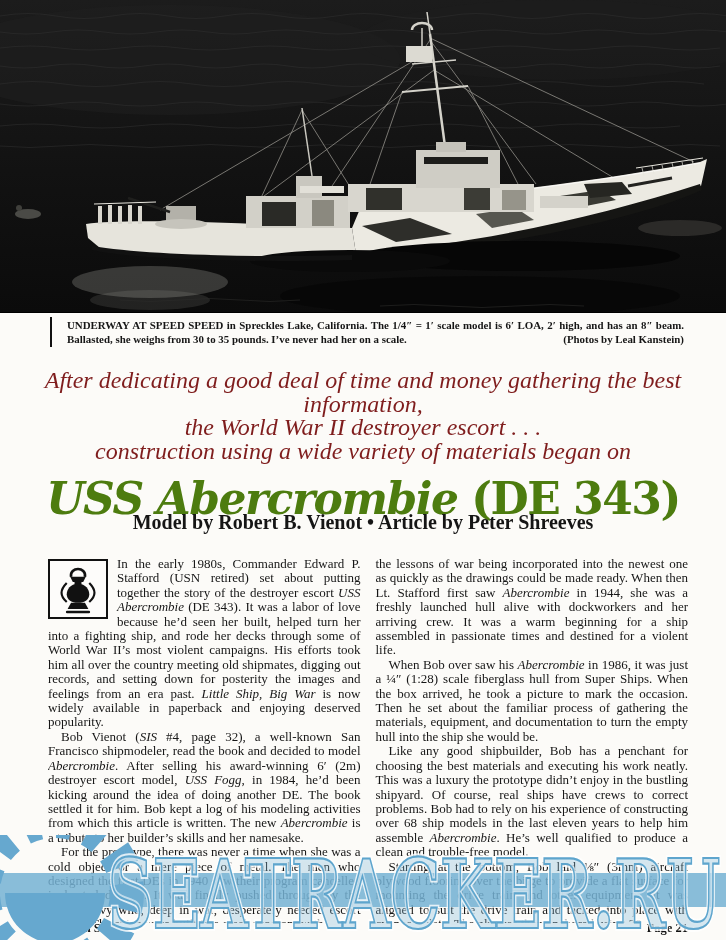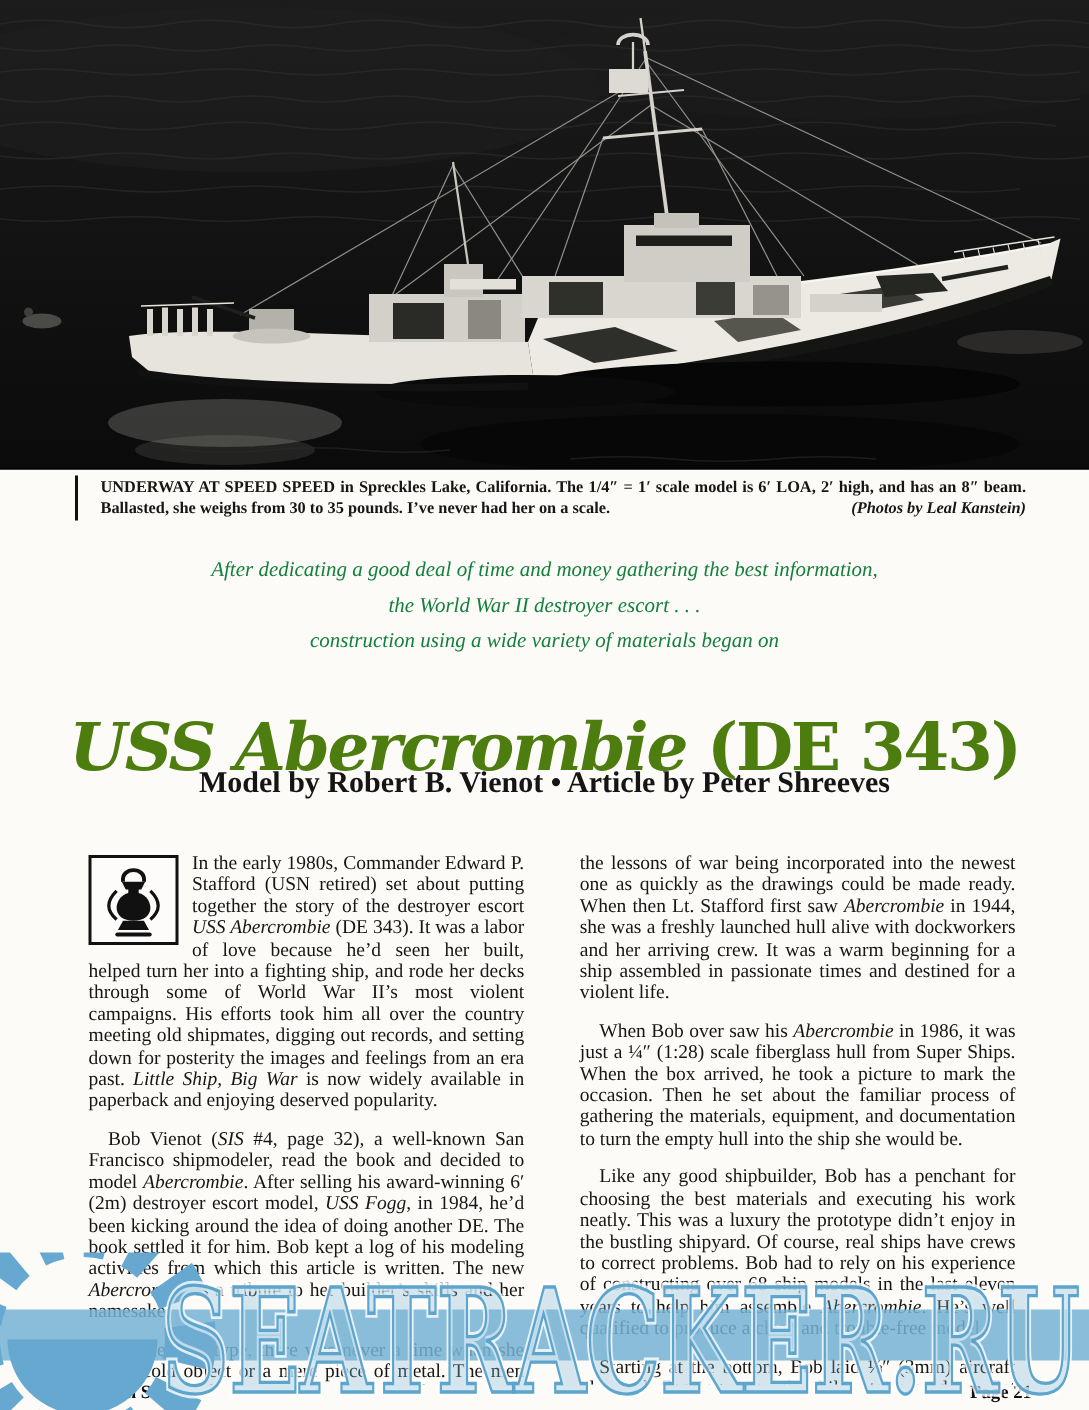--- a/index.html
+++ b/index.html
@@ -14,43 +14,43 @@
   }
   .photo svg{display:block;}
   .caption-rule{
     position:absolute;left:50px;top:317px;width:2px;height:30px;background:#111;
   }
   .caption{
     position:absolute;top:319px;left:67px;right:42px;
     font-weight:bold;font-size:10.9px;line-height:13.6px;text-align:justify;
   }
   .caption .credit{
-    position:absolute;right:0;bottom:0;font-style:italic;font-weight:bold;
+    position:absolute;right:0;bottom:0;font-weight:bold;
     background:transparent;
   }
   .intro{
     position:absolute;top:369px;left:0;width:726px;text-align:center;
-    font-style:italic;font-size:14px;line-height:23.5px;color:#15803d;
+    font-style:italic;font-size:24px;line-height:23.5px;color:#7f1d1d;
   }
   .title{
     position:absolute;top:444px;left:0;width:726px;text-align:center;
     font-family:"DejaVu Serif",serif;font-weight:bold;font-size:44px;
     letter-spacing:-1.5px;color:#4d7c0f;white-space:nowrap;
   }
   .title .t-name{font-style:italic;}
   .byline{
     position:absolute;top:511px;left:0;width:726px;text-align:center;
     font-weight:bold;font-size:20px;color:#151515;
   }
   .article{
     position:absolute;top:557px;left:48px;width:640px;height:366px;overflow:hidden;
     display:grid;grid-template-columns:1fr 1fr;column-gap:15px;
     font-size:13px;line-height:14.4px;text-align:justify;
   }
-  .article p{margin:11px;}
+  .article p{margin:0;}
   .article .ind{text-indent:13px;}
   .it{font-style:italic;}
   .lanternbox{
     float:left;width:56px;height:56px;border:2px solid #111;background:#fdfcfa;
     margin:2px 9px 1px 0;display:flex;align-items:center;justify-content:center;
   }
   .footer{
     position:absolute;top:921px;left:48px;width:640px;
     display:flex;justify-content:space-between;
     font-weight:bold;font-size:12.5px;color:#101010;

